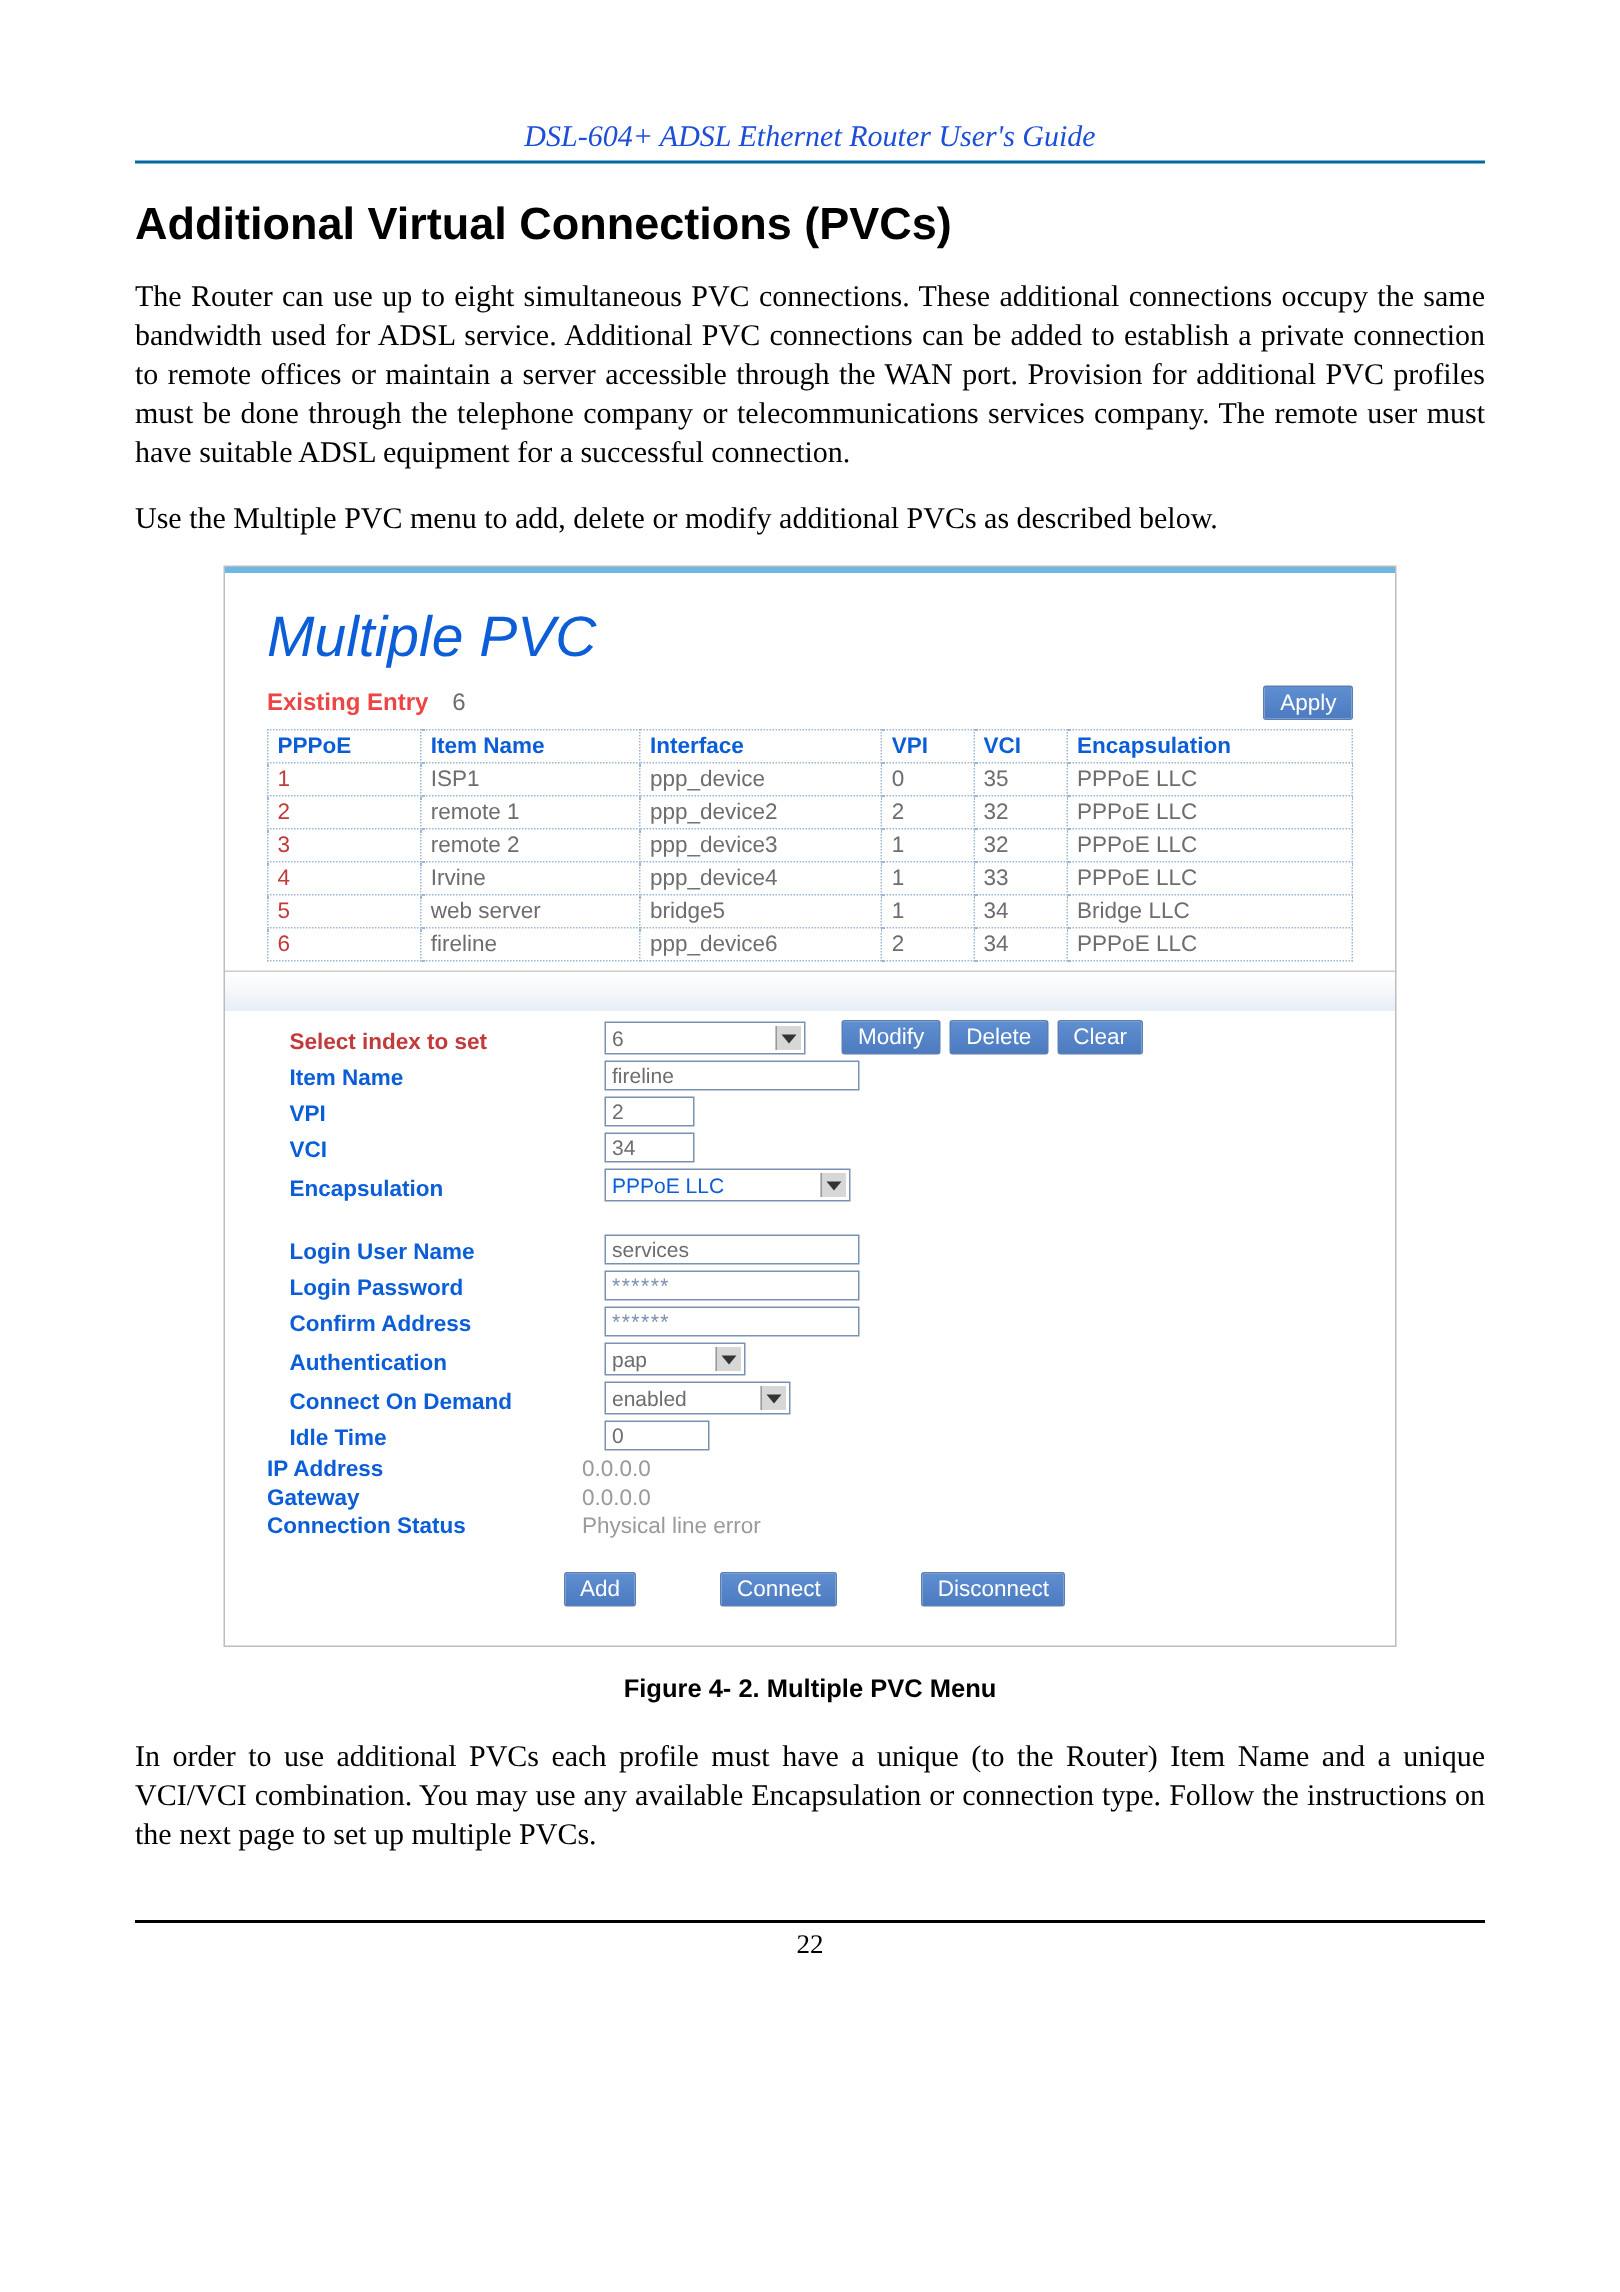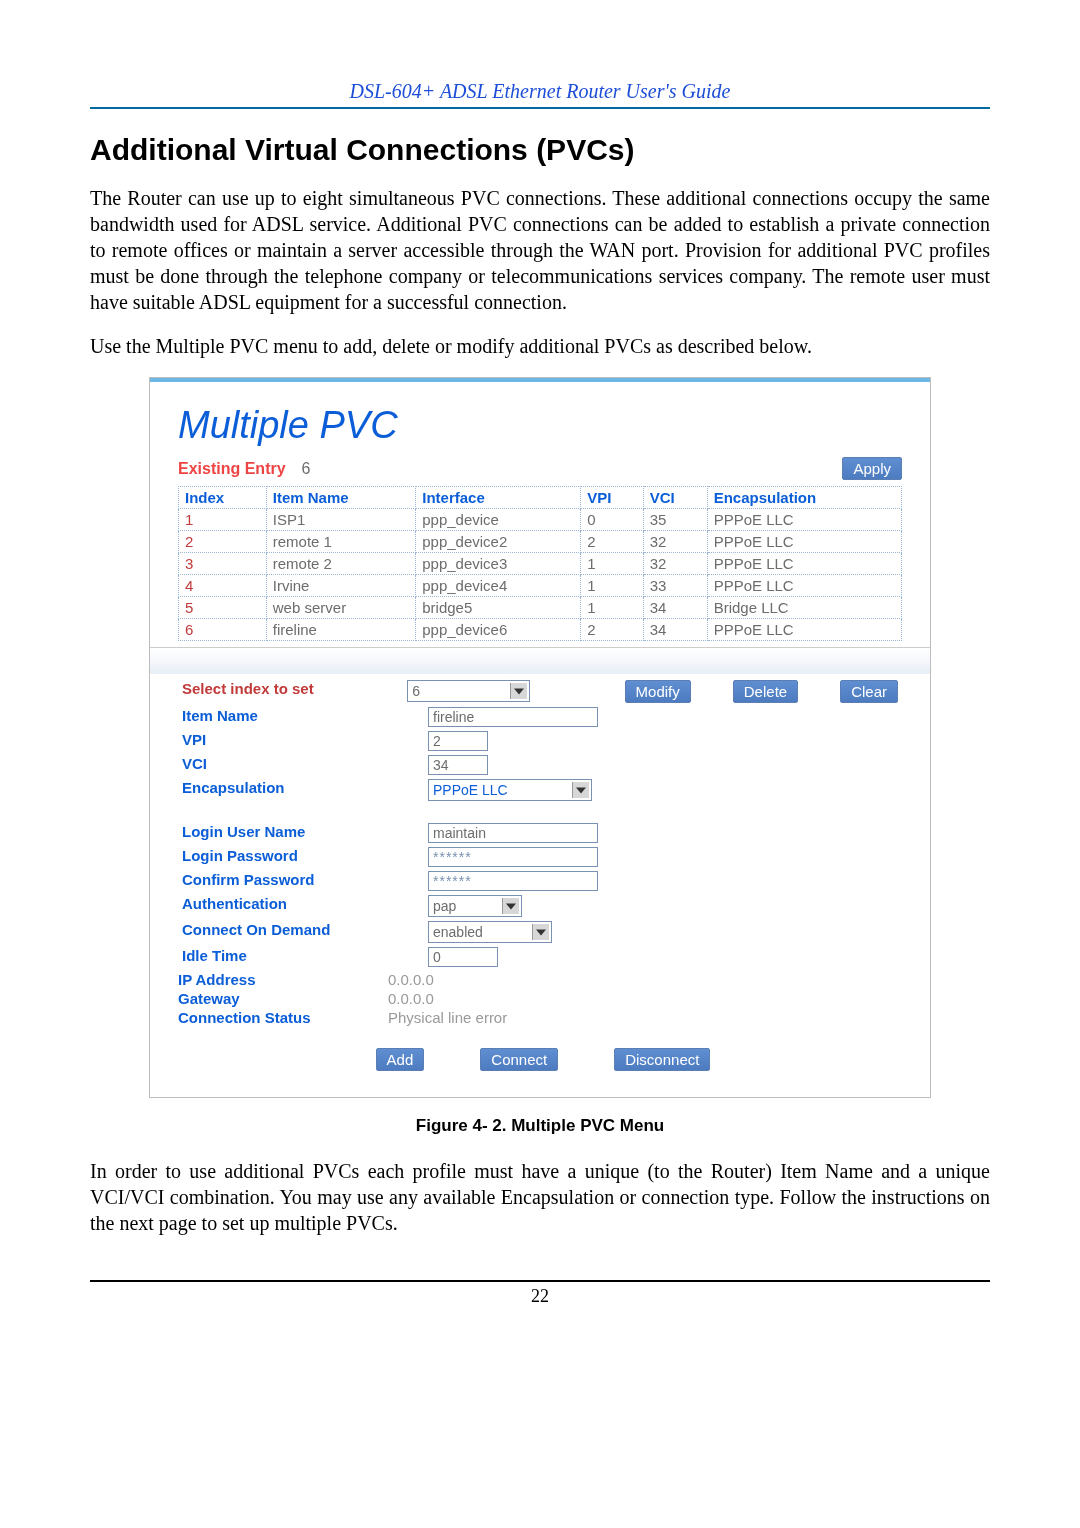--- a/index.html
+++ b/index.html
@@ -110,23 +110,22 @@
     margin: 6px -28px 6px -28px;
     border-top: 1px solid #ccc;
     background: linear-gradient(#fff, #f5f7fb 50%, #e7eef7);
   }
   .form-area {
     font-size: 15px;
     color: #0b5ed7;
   }
   .form-row {
     display: flex;
-    align-items: flex-start;
-    margin: 4px 4px;
-    gap: 36px;
+    align-items: flex-end;
+    margin: 4px 15px;
   }
   .form-label {
     width: 210px;
     font-weight: bold;
     color: #0b5ed7;
   }
   .form-label.red { color: #c23a3a; }
   .inp {
     border: 1px solid #7a92b1;
     background: #fff;
@@ -230,21 +229,21 @@
       <div class="existing-row">
         <span class="existing-label">Existing Entry</span>
         <span class="existing-count">6</span>
         <span class="spacer"></span>
         <span class="btn">Apply</span>
       </div>
 
       <table class="pvc">
         <tbody>
             <tr>
-          <th>Index</th>
+          <th>PPPoE</th>
           <th>Item Name</th>
           <th>Interface</th>
           <th>VPI</th>
           <th>VCI</th>
           <th>Encapsulation</th>
         </tr>
         <tr>
           <td class="idx">1</td>
           <td class="gr">ISP1</td>
           <td class="gr">ppp_device</td>
@@ -327,28 +326,28 @@
           <span class="sel" style="width:140px;color:#0b5ed7">
             <span>PPPoE LLC</span>
             <span class="caret"></span>
           </span>
         </div>
 
         <div style="height:14px"></div>
 
         <div class="form-row">
           <span class="form-label">Login User Name</span>
-          <span class="inp" style="width:160px">maintain</span>
+          <span class="inp" style="width:160px">services</span>
         </div>
         <div class="form-row">
           <span class="form-label">Login Password</span>
           <span class="inp star" style="width:160px">******</span>
         </div>
         <div class="form-row">
-          <span class="form-label">Confirm Password</span>
+          <span class="form-label">Confirm Address</span>
           <span class="inp star" style="width:160px">******</span>
         </div>
         <div class="form-row">
           <span class="form-label">Authentication</span>
           <span class="sel" style="width:70px">
             <span>pap</span>
             <span class="caret"></span>
           </span>
         </div>
         <div class="form-row">

